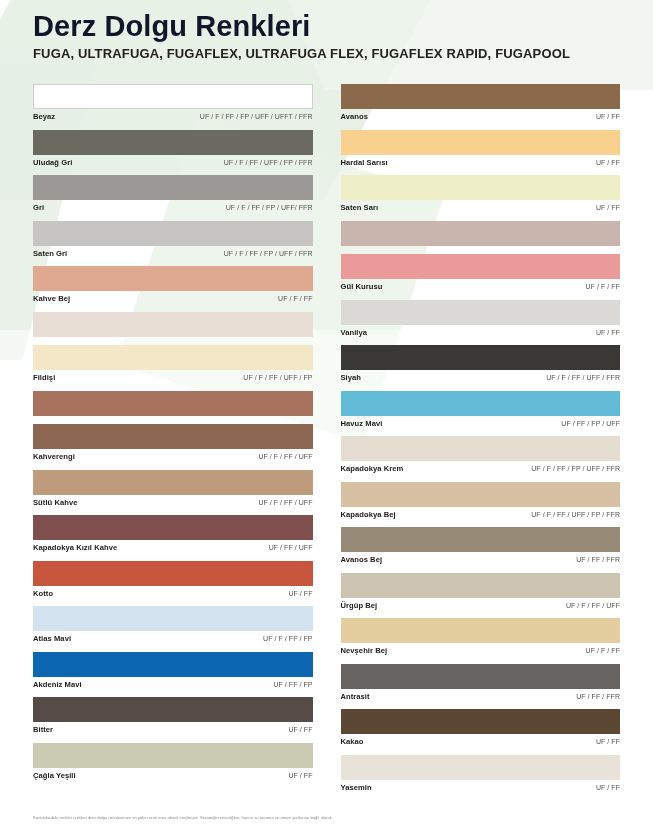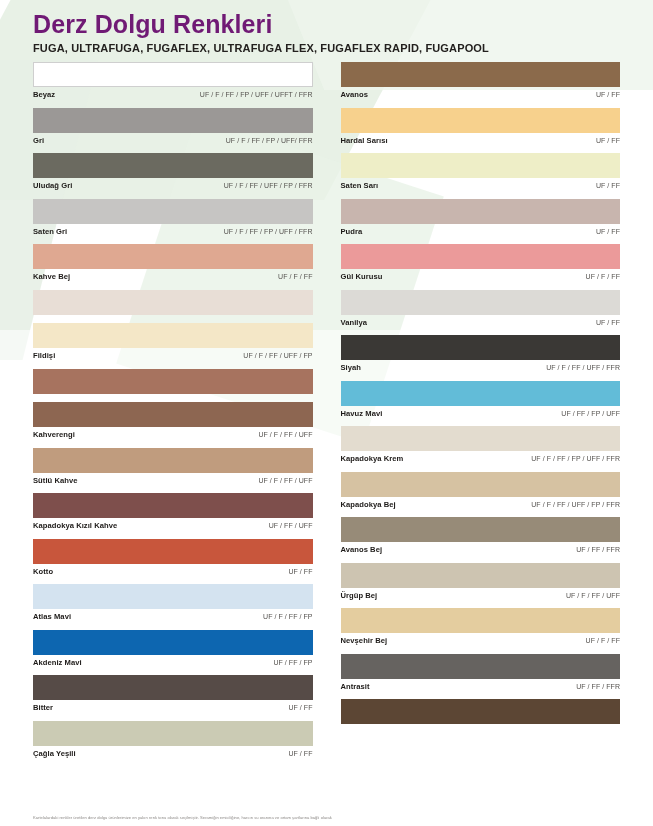--- a/index.html
+++ b/index.html
@@ -18,26 +18,26 @@
         background:#e7f0e5;transform:skewX(-14deg);opacity:.9;}
   .wm-c{left:150px;top:150px;width:260px;height:260px;
         background:#e9f2e7;transform:rotate(18deg);opacity:.8;}
   .wm-d{left:300px;top:-30px;width:380px;height:120px;
         background:#eef5ec;transform:skewX(22deg);opacity:.8;}
   .wm-e{left:0;top:330px;width:653px;height:500px;background:#ffffff;opacity:.55;}
 
   .page{position:relative;z-index:2;padding:0 33px;box-sizing:border-box;}
 
   .title{
-    font-size:25px;font-weight:bold;color:#701a75;
+    font-size:29px;font-weight:bold;color:#0f172a;
     letter-spacing:.1px;padding-top:11px;line-height:1.05;
   }
   .subtitle{
-    font-size:11px;font-weight:bold;color:#23201e;
-    letter-spacing:.15px;margin-top:5px;margin-bottom:8px;
+    font-size:13px;font-weight:bold;color:#23201e;
+    letter-spacing:.15px;margin-top:5px;margin-bottom:23px;
   }
 
   .columns{display:flex;gap:28px;}
   .col{flex:1 1 0;min-width:0;text-align:center;}
 
   .row{margin-bottom:8.5px;}
   .swatch{
     height:25px;width:100%;box-sizing:border-box;
   }
   .swatch.bordered{border:1px solid #cfcfcf;}
@@ -70,34 +70,34 @@
   <div class="columns">
     <div class="col" id="col-left">
         <div class="row">
           <div class="swatch bordered" style="background: rgb(255, 255, 255);"></div>
           <div class="meta">
             <span class="cname">Beyaz</span>
             <span class="ccodes">UF / F / FF / FP / UFF / UFFT / FFR</span>
           </div>
         </div>
         <div class="row">
+          <div class="swatch" style="background: rgb(107, 106, 96);"></div>
+          <div class="meta">
+            <span class="cname">Uludağ Gri</span>
+            <span class="ccodes">UF / F / FF / UFF / FP / FFR</span>
+          </div>
+        </div>
+        <div class="row">
           <div class="swatch" style="background: rgb(155, 152, 150);"></div>
           <div class="meta">
             <span class="cname">Gri</span>
             <span class="ccodes">UF / F / FF / FP / UFF/ FFR</span>
           </div>
         </div>
         <div class="row">
-          <div class="swatch" style="background: rgb(107, 106, 96);"></div>
-          <div class="meta">
-            <span class="cname">Uludağ Gri</span>
-            <span class="ccodes">UF / F / FF / UFF / FP / FFR</span>
-          </div>
-        </div>
-        <div class="row">
           <div class="swatch" style="background: rgb(198, 197, 195);"></div>
           <div class="meta">
             <span class="cname">Saten Gri</span>
             <span class="ccodes">UF / F / FF / FP / UFF / FFR</span>
           </div>
         </div>
         <div class="row">
           <div class="swatch" style="background: rgb(223, 168, 145);"></div>
           <div class="meta">
             <span class="cname">Kahve Bej</span>
@@ -191,24 +191,20 @@
         </div>
         <div class="row">
           <div class="swatch" style="background: rgb(238, 238, 199);"></div>
           <div class="meta">
             <span class="cname">Saten Sarı</span>
             <span class="ccodes">UF / FF</span>
           </div>
         </div>
         <div class="row">
           <div class="swatch" style="background: rgb(200, 181, 174);"></div>
-          <div class="meta">
-            <span class="cname">Pudra</span>
-            <span class="ccodes">UF / FF</span>
-          </div>
         </div>
         <div class="row">
           <div class="swatch" style="background: rgb(235, 154, 154);"></div>
           <div class="meta">
             <span class="cname">Gül Kurusu</span>
             <span class="ccodes">UF / F / FF</span>
           </div>
         </div>
         <div class="row">
           <div class="swatch" style="background: rgb(220, 218, 214);"></div>
@@ -268,19 +264,30 @@
         </div>
         <div class="row">
           <div class="swatch" style="background: rgb(102, 99, 96);"></div>
           <div class="meta">
             <span class="cname">Antrasit</span>
             <span class="ccodes">UF / FF / FFR</span>
           </div>
         </div>
         <div class="row">
           <div class="swatch" style="background: rgb(92, 70, 52);"></div>
+          <div class="meta">
+            <span class="cname">Kakao</span>
+            <span class="ccodes">UF / FF</span>
+          </div>
+        </div>
+        <div class="row">
+          <div class="swatch" style="background: rgb(232, 226, 217);"></div>
+          <div class="meta">
+            <span class="cname">Yasemin</span>
+            <span class="ccodes">UF / FF</span>
+          </div>
         </div>
       </div>
   </div>
 
 </div>
 
 <div class="footer">Kartelalardaki renkler üretilen derz dolgu ürünlerimize en yakın renk tonu olarak seçilmiştir. Seramiğin emiciliğine, harcın su oranına ve ortam şartlarına bağlı olarak</div>
 
 </body></html>

